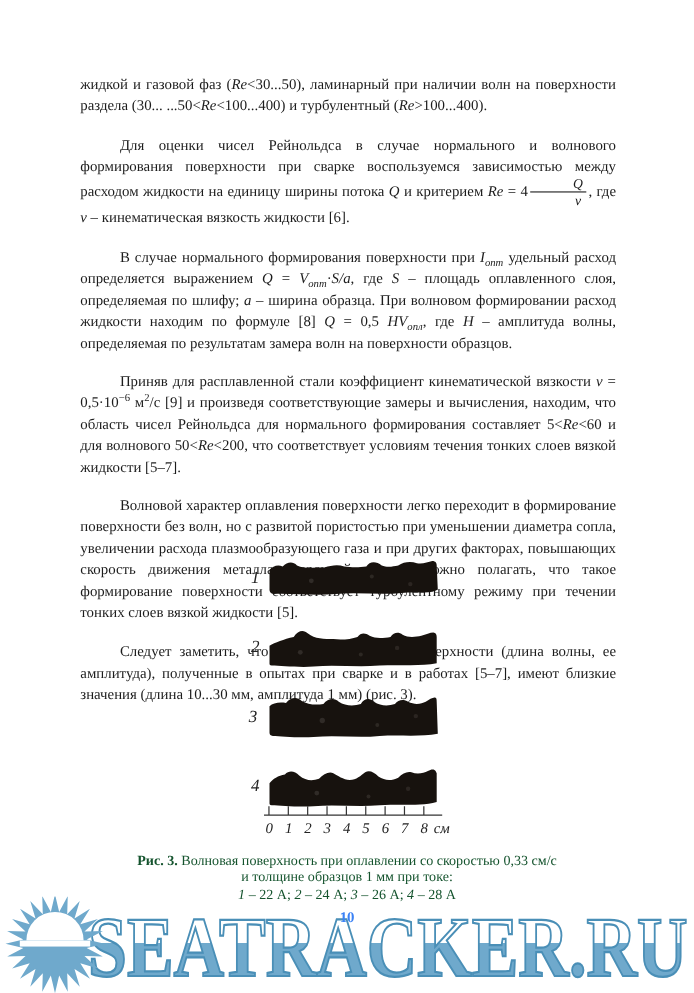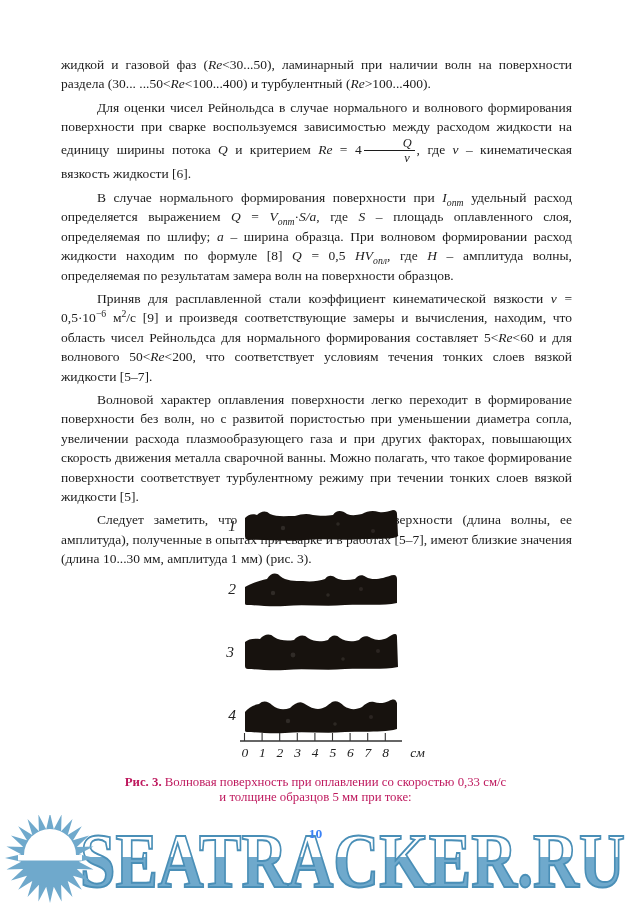--- a/index.html
+++ b/index.html
@@ -5,21 +5,21 @@
   html,body{margin:0;padding:0;background:#e8e8e8;}
   .page{
     position:relative; width:631px; height:903px; background:#ffffff;
     font-family:"Liberation Serif","DejaVu Serif",serif;
     color:#1c1c1c; overflow:hidden; margin:0 auto;
   }
   .textblock{
     position:absolute; left:57px; top:51px; width:519px;
     font-size:13.5px; line-height:19.4px; text-align:justify;
   }
-  .para{margin:4px; text-indent:36px;}
+  .para{margin:16px; text-indent:36px;}
   .para.noindent{text-indent:0;}
   .i{font-style:italic;}
   .b{font-weight:bold;}
   .sub{vertical-align:sub; font-size:0.72em; line-height:0;font-style:italic;}
   .sup{vertical-align:super; font-size:0.72em; line-height:0;}
   .frac{display:inline-block; vertical-align:middle; text-align:center;
         line-height:1.0; font-size:0.92em; margin:0 2px; font-style:italic;}
   .frac .fn{display:block; border-bottom:1px solid #1c1c1c; padding:0 3px 1px;}
   .frac .fd{display:block; padding-top:1px;}
 
@@ -28,25 +28,25 @@
   .strip-label{
     position:absolute; width:16px; text-align:center; font-style:italic;
     font-size:15.5px; color:#222;
   }
   .ruler-svg{position:absolute; left:238px; top:729px;}
   .ruler-nums{
     position:absolute; left:236px; top:745px; display:flex;
     font-style:italic; font-size:13.5px; color:#222;
   }
   .ruler-nums span{width:17.6px; text-align:center;}
-  .ruler-nums .unit{width:auto; margin-left:16px;}
+  .ruler-nums .unit{width:auto; margin-left:0;}
 
   .caption{
     position:absolute; left:0; top:775px; width:631px; text-align:center;
-    font-size:12.8px; line-height:15.4px; color:#be185d;
+    font-size:12.8px; line-height:15.4px; color:#14532d;
   }
   .caption div{margin:0;}
 
   .pagenum{
     position:absolute; left:0; top:826px; width:631px; text-align:center;
     font-weight:bold; font-size:13.5px; color:#3b82f6; z-index:5;
   }
 
   .watermark{position:absolute; left:0; top:815px; width:566px; height:88px; z-index:3;}
   .wm-text-svg{position:absolute; left:78px; top:0; overflow:visible;}
@@ -128,21 +128,22 @@
     <span>4</span>
     <span>5</span>
     <span>6</span>
     <span>7</span>
     <span>8</span>
     <span class="unit">см</span>
   </div>
 
   <div class="caption">
     <div><span class="b">Рис. 3. </span><span>Волновая поверхность при оплавлении со скоростью 0,33 см/с</span></div>
-    <div>и толщине образцов 5 мм при токе:</div>
+    <div>и толщине образцов 1 мм при токе:</div>
+    <div><span class="i">1</span><span> – 22 А; </span><span class="i">2</span><span> – 24 А; </span><span class="i">3</span><span> – 26 А; </span><span class="i">4</span><span> – 28 А</span></div>
   </div>
 
   <div class="pagenum">10</div>
 
   <div class="watermark">
     <svg class="wm-text-svg" width="553" height="88">
       <defs>
         <linearGradient id="wmgrad" gradientUnits="userSpaceOnUse" x1="0" y1="14" x2="0" y2="72">
           <stop offset="0" stop-color="#ffffff"></stop>
           <stop offset="0.48" stop-color="#ffffff"></stop>

